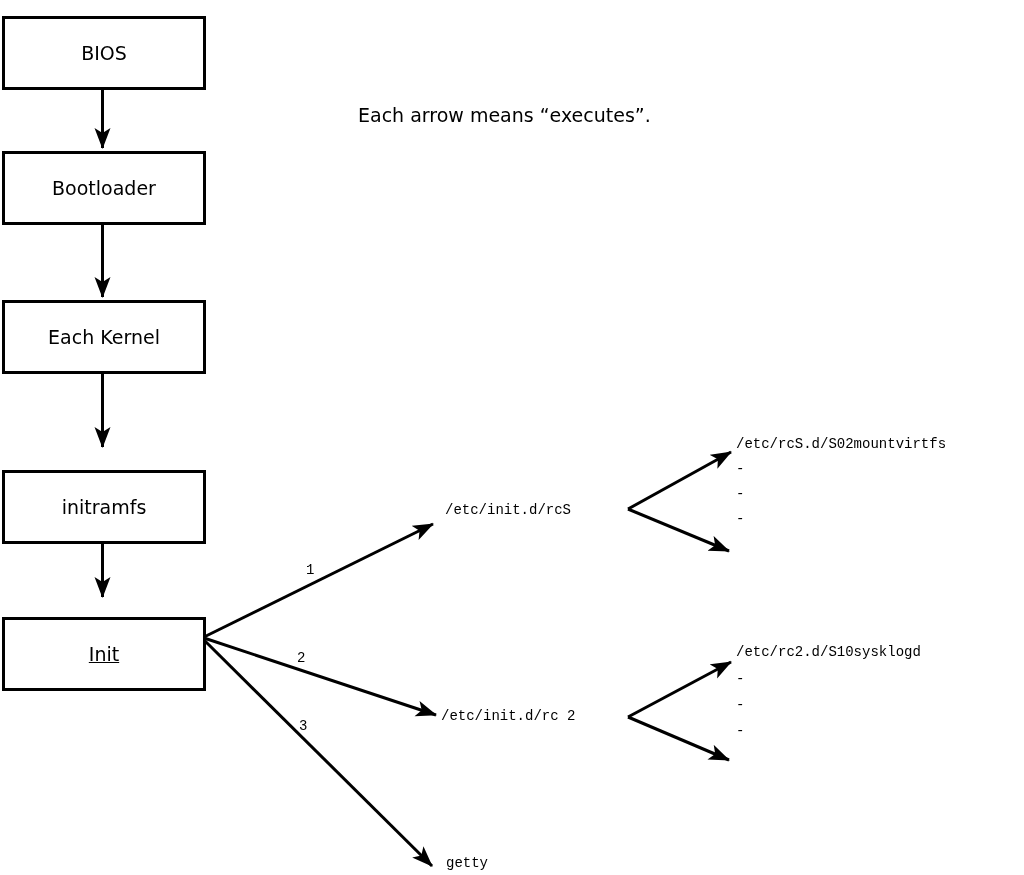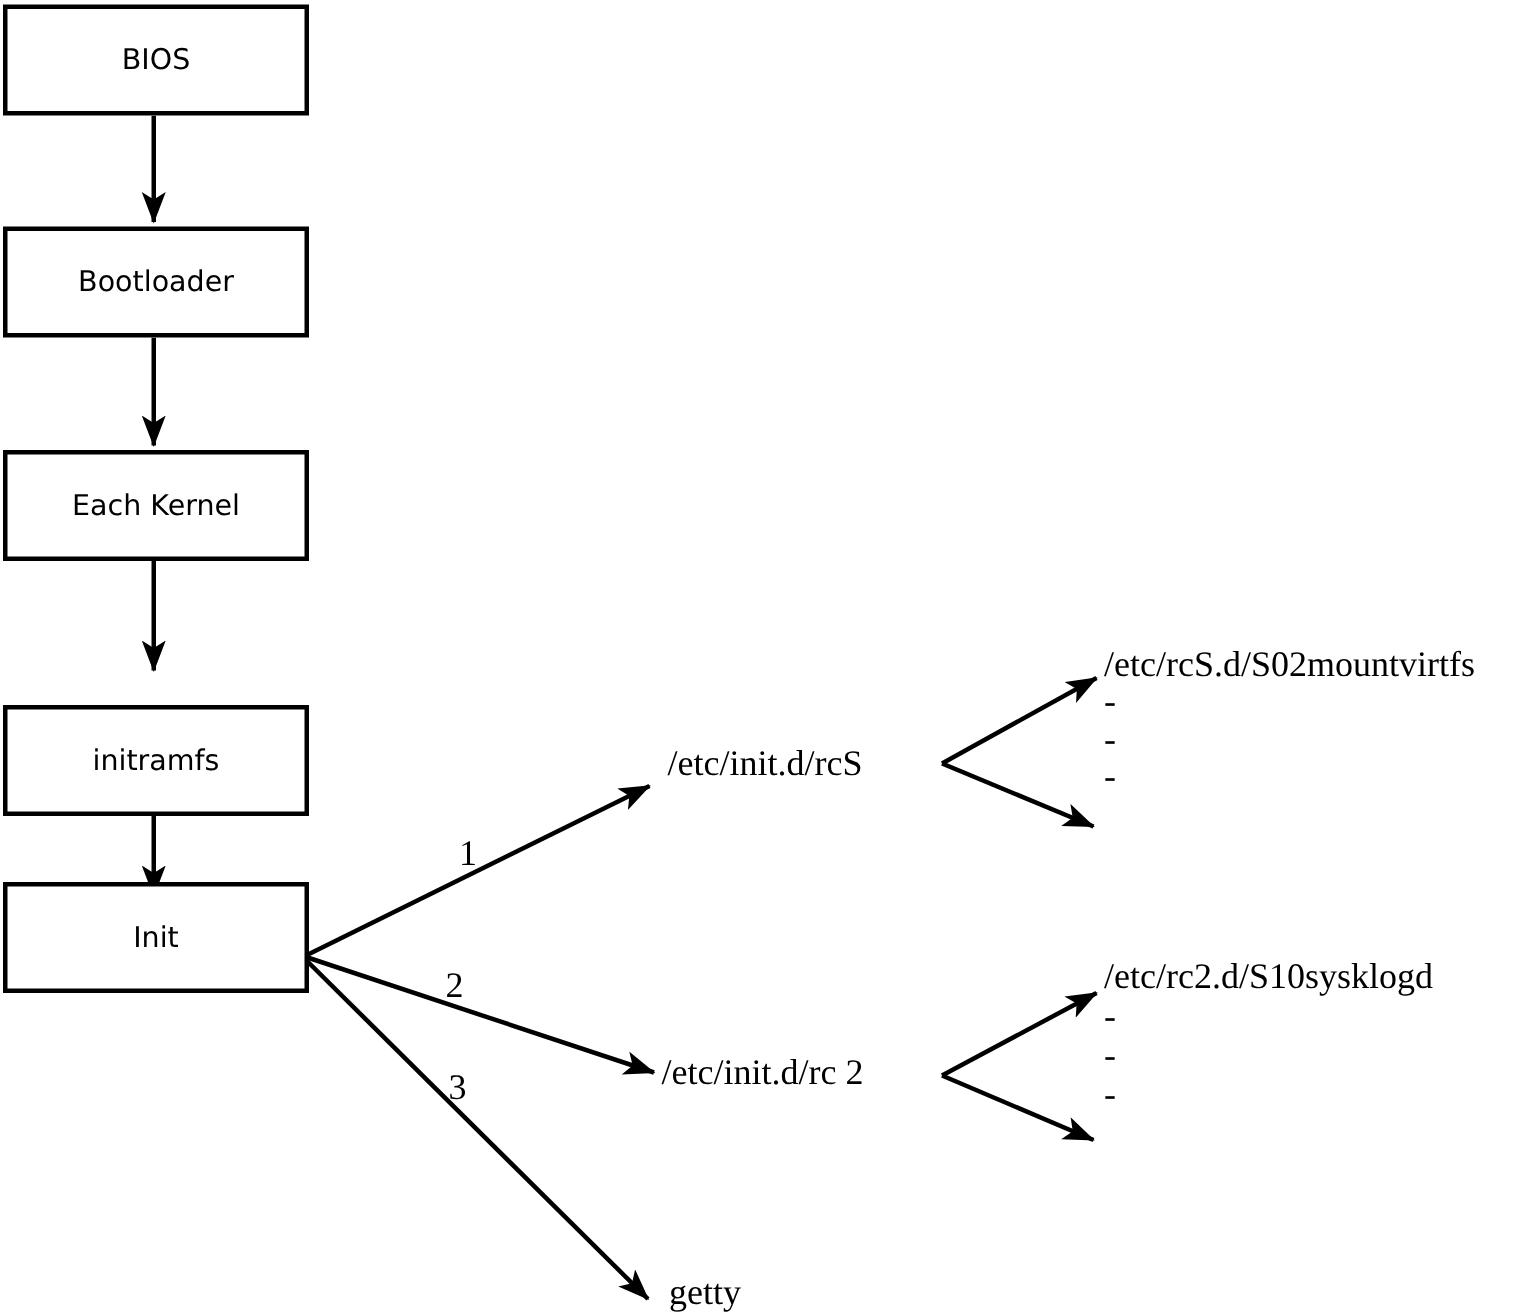--- a/index.html
+++ b/index.html
@@ -38,22 +38,22 @@
   .txt {
     position: absolute;
     white-space: pre;
     transform: translateY(-50%);
   }
   .sans {
     font-family: "DejaVu Sans", sans-serif;
     font-size: 19px;
   }
   .mono {
-    font-family: Liberation Serif, serif;
-    font-size: 24px;
+    font-family: Liberation Mono, monospace;
+    font-size: 14px;
   }
 </style>
 </head>
 <body>
 
 <div id="canvas">
 
   <svg id="arrows" viewBox="0 0 1024 875" xmlns="http://www.w3.org/2000/svg">
     <defs>
       <marker id="ah" markerUnits="userSpaceOnUse" markerWidth="22" markerHeight="17" refX="20" refY="8" orient="auto">
@@ -70,36 +70,37 @@
     <line x1="204" y1="638" x2="436" y2="715" stroke="#000" stroke-width="3" marker-end="url(#ah)"></line>
     <line x1="204" y1="640" x2="432" y2="866" stroke="#000" stroke-width="3" marker-end="url(#ah)"></line>
 
     <line x1="628" y1="509" x2="731" y2="452" stroke="#000" stroke-width="3" marker-end="url(#ah)"></line>
     <line x1="628" y1="509" x2="729" y2="551" stroke="#000" stroke-width="3" marker-end="url(#ah)"></line>
 
     <line x1="628" y1="717" x2="731" y2="662" stroke="#000" stroke-width="3" marker-end="url(#ah)"></line>
     <line x1="628" y1="717" x2="729" y2="760" stroke="#000" stroke-width="3" marker-end="url(#ah)"></line>
   </svg>
 
-  <div class="node-box" style="top:3px;">
+  <div class="node-box" style="top:16px;">
       <span>BIOS</span>
     </div>
   <div class="node-box" style="top:151px;">
       <span>Bootloader</span>
     </div>
   <div class="node-box" style="top:300px;">
       <span>Each Kernel</span>
     </div>
   <div class="node-box" style="top:450px;margin-top:20px;">
       <span>initramfs</span>
     </div>
-  <div class="node-box" style="top:588px;">
+  <div class="node-box" style="top:617px;text-decoration:underline;">
       <span>Init</span>
     </div>
 
+  <div class="txt sans" style="left:358px; top:115px;">Each arrow means “executes”.</div>
 
   <div class="txt mono" style="left:306px; top:570px;">1</div>
   <div class="txt mono" style="left:297px; top:658px;">2</div>
   <div class="txt mono" style="left:299px; top:726px;">3</div>
 
   <div class="txt mono" style="left:445px; top:510px;">/etc/init.d/rcS</div>
   <div class="txt mono" style="left:441px; top:716px;">/etc/init.d/rc 2</div>
   <div class="txt mono" style="left:446px; top:863px;">getty</div>
 
   <div class="txt mono" style="left:736px; top:444px;">/etc/rcS.d/S02mountvirtfs</div>

